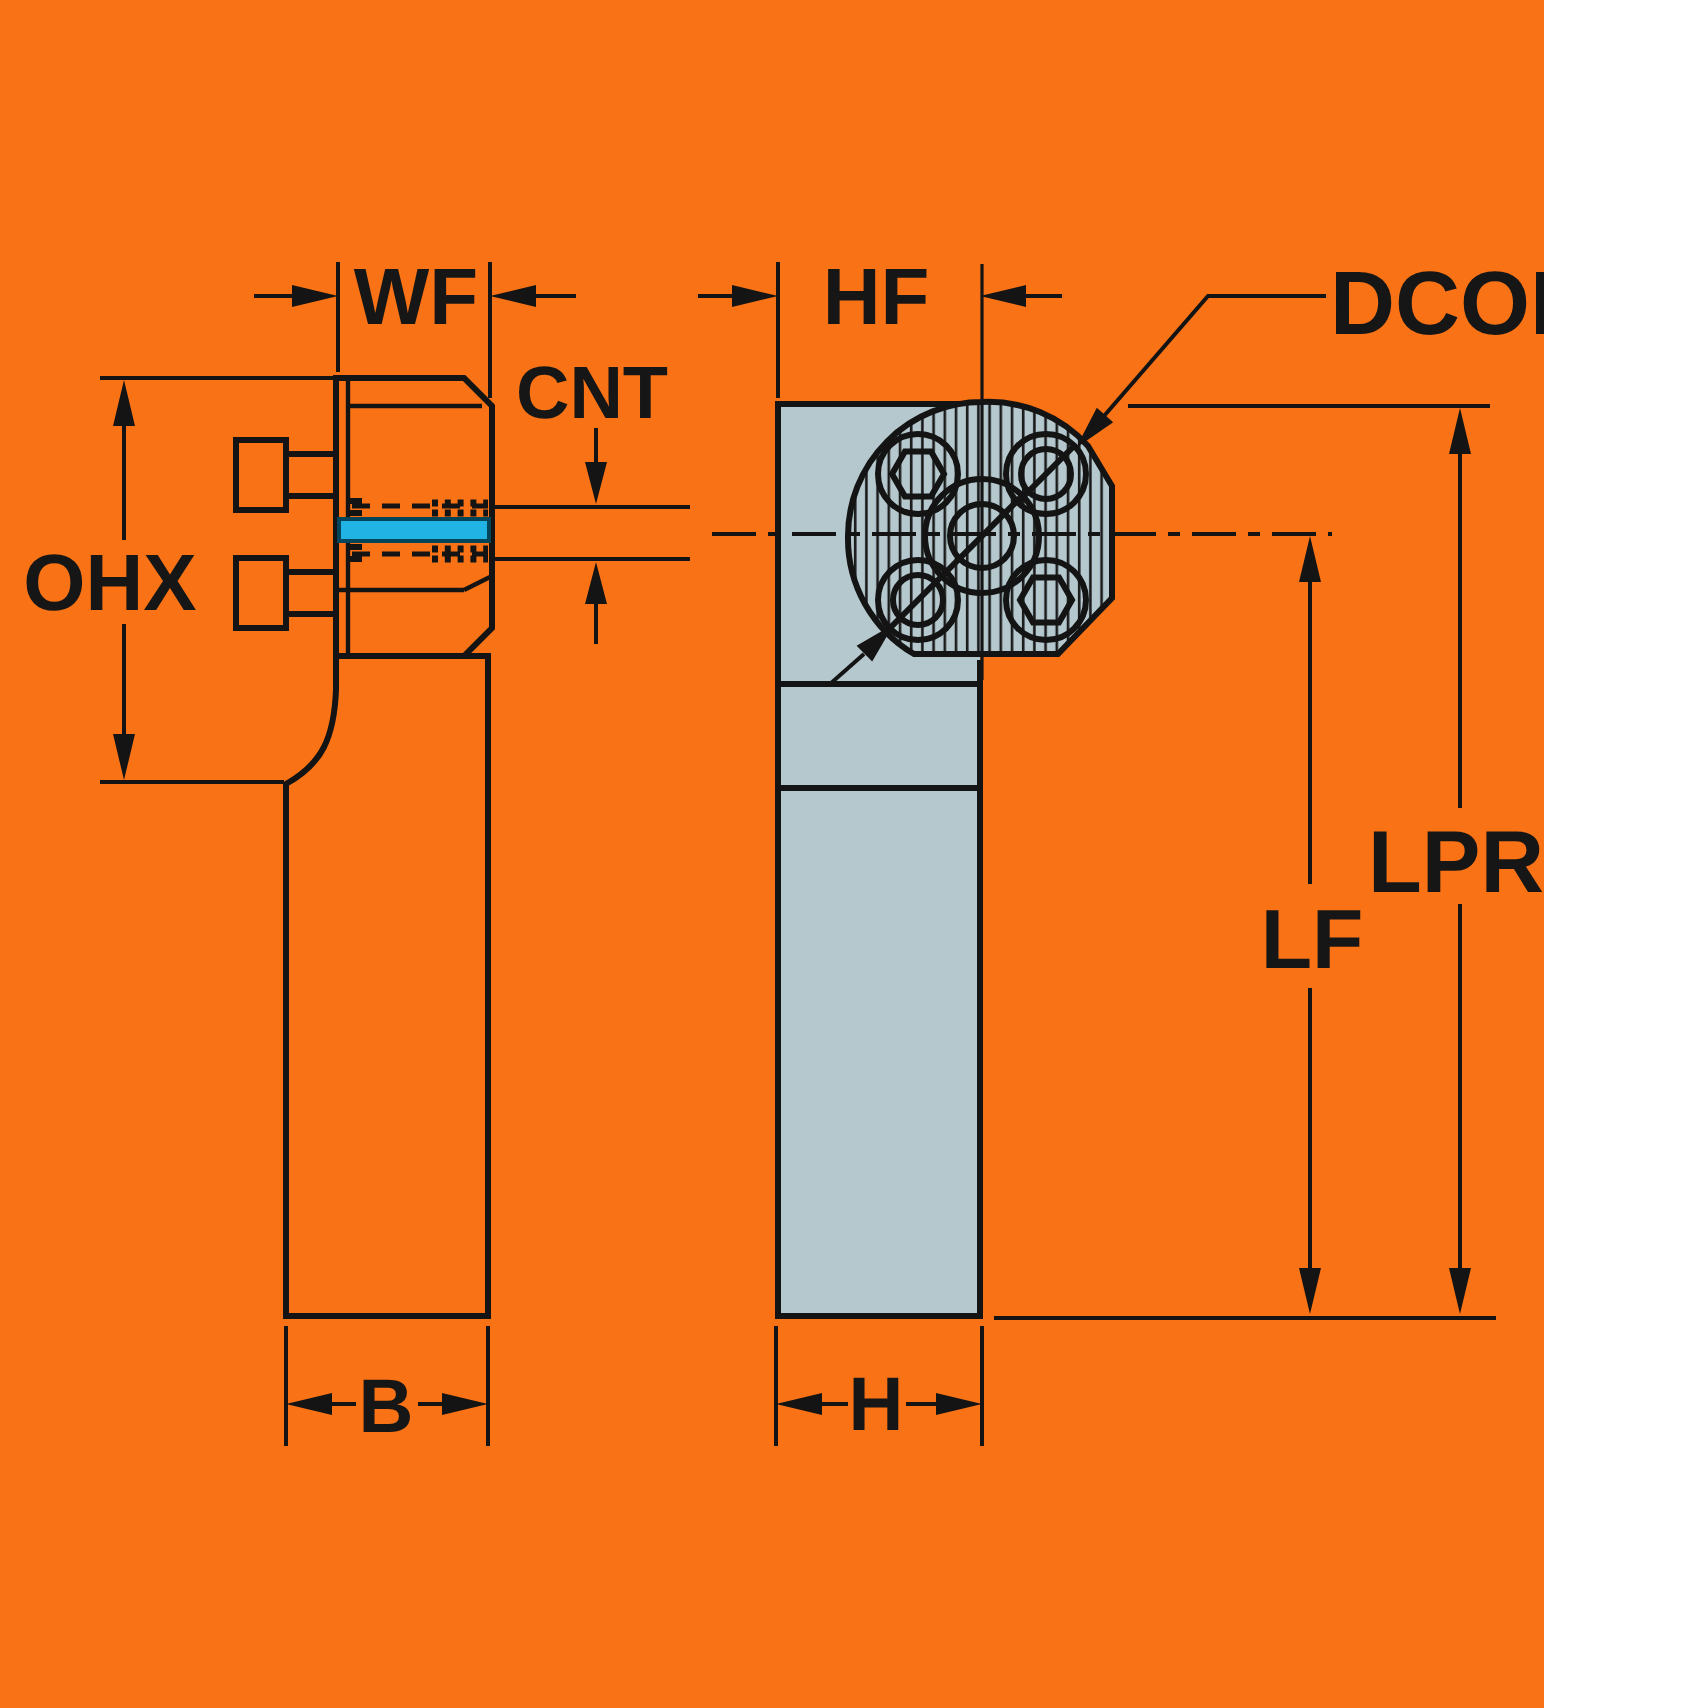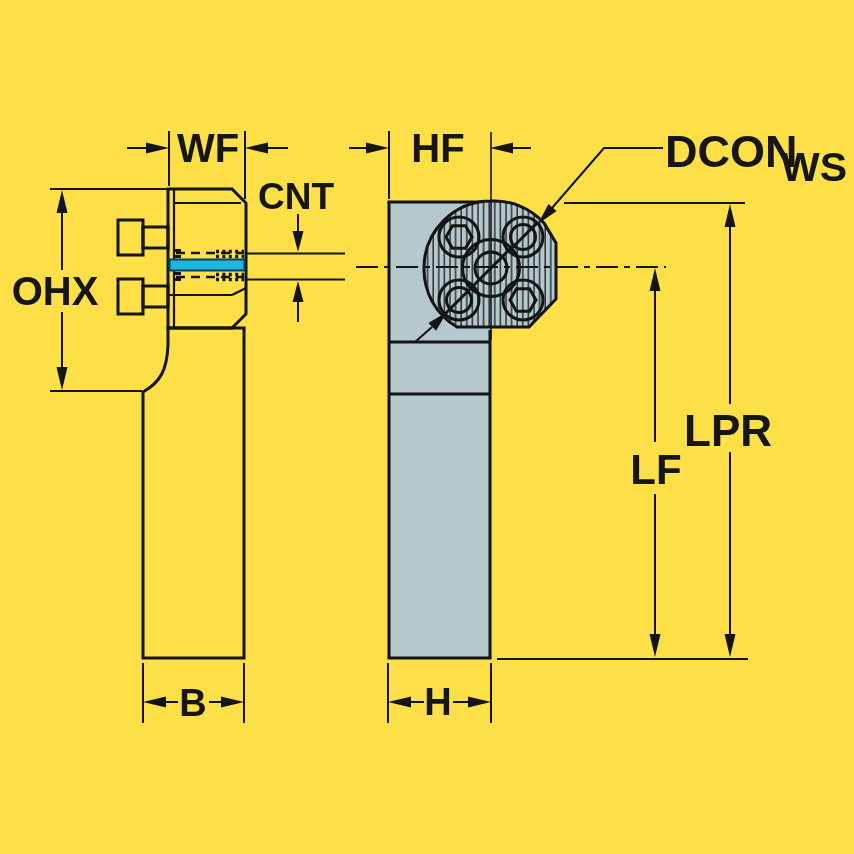--- a/index.html
+++ b/index.html
@@ -1,16 +1,16 @@
 <!DOCTYPE html>
 <html><head>
 <meta charset="utf-8">
 <style>
   html,body{margin:0;padding:0;background:#fff;}
-  .canvas{position:relative;width:854px;height:854px;background:#fde047;overflow:hidden;}
+  .canvas{position:relative;width:772px;height:854px;background:#f97316;overflow:hidden;}
   svg{display:block;}
   .outline{stroke:#141414;fill:none;}
   .thick{stroke-width:3;}
   .med{stroke-width:2.2;}
   .thin{stroke:#141414;stroke-width:2;fill:none;}
   .arrow{fill:#141414;stroke:none;}
   .dimtext{font-family:"Liberation Sans","DejaVu Sans",sans-serif;font-weight:bold;fill:#161616;}
   .hidden-dash{stroke:#141414;stroke-width:2.4;fill:none;stroke-dasharray:9 6;}
   .tick-row{stroke:#141414;stroke-width:3.4;fill:none;stroke-dasharray:3 3.4;}
   .centerline{stroke:#141414;stroke-width:2;fill:none;stroke-dasharray:22 6 6 6;}

